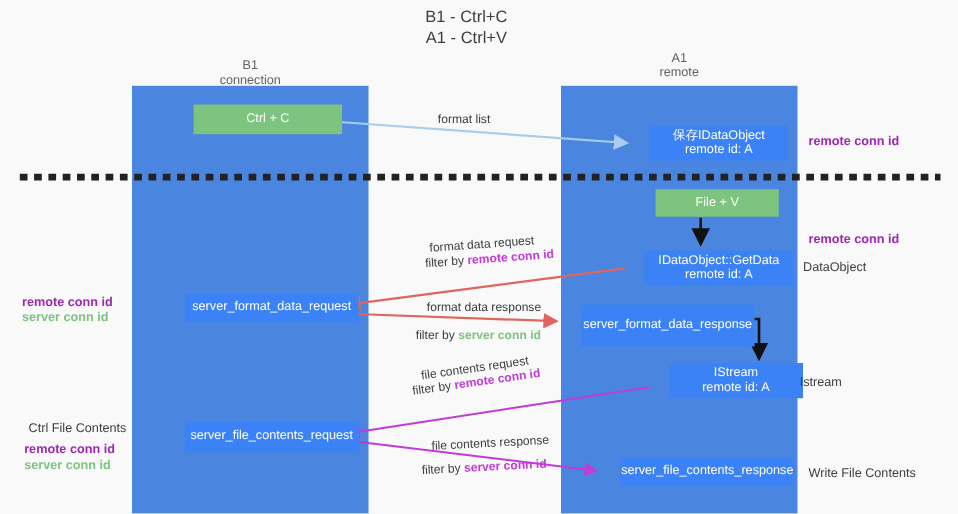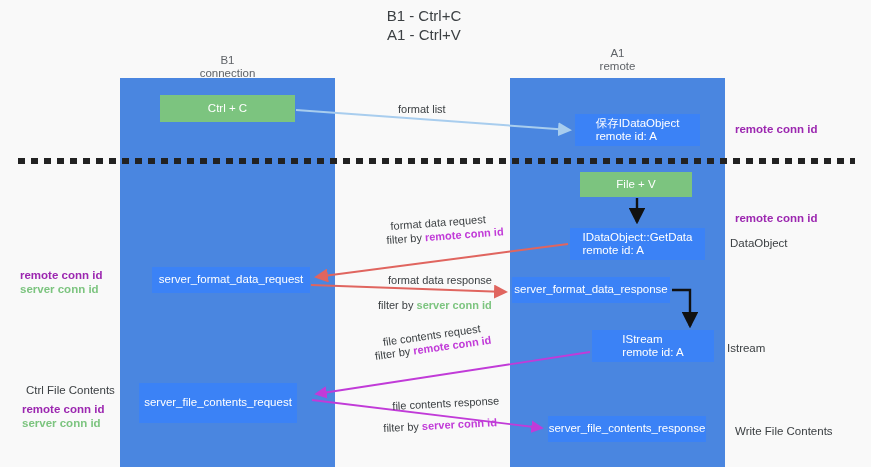--- a/index.html
+++ b/index.html
@@ -56,38 +56,40 @@
   }
   #lane-b1 { left: 120px; top: 78px;  width: 215px; height: 389px; }
   #lane-a1 { left: 510px; top: 78px;  width: 215px; height: 389px; }
 
   
   .box {
     display: flex;
     flex-direction: column;
     align-items: center;
     justify-content: center;
+    text-align: center;
     color: #ffffff;
     font-size: 11.5px;
     line-height: 13.5px;
     box-sizing: border-box;
     padding: 2px 4px;
     white-space: pre-line;
+    margin-left: 16px;
   }
   .box.green  { background: #7cc47f; }
   .box.orange { background: #3b82f6; }
 
   #box-ctrlc   { left: 160px; top: 95px;  width: 135px; height: 27px; }
   #box-idobj   { left: 575px; top: 114px; width: 125px; height: 32px; }
   #box-ctrlv   { left: 580px; top: 172px; width: 112px; height: 25px; }
   #box-getdata { left: 570px; top: 228px; width: 135px; height: 32px; }
   #box-sfdreq  { left: 152px; top: 267px; width: 158px; height: 26px; }
-  #box-sfdres  { left: 512px; top: 277px; width: 158px; height: 26px; }
+  #box-sfdres  { left: 512px; top: 277px; width: 158px; height: 38px; }
   #box-istream { left: 592px; top: 330px; width: 122px; height: 32px; }
-  #box-sfcreq  { left: 139px; top: 383px; width: 158px; height: 40px; }
+  #box-sfcreq  { left: 152px; top: 383px; width: 158px; height: 28px; }
   #box-sfcres  { left: 548px; top: 416px; width: 158px; height: 26px; }
 
   
   .side-note {
     font-size: 11.5px;
     color: #3c4043;
     line-height: 14px;
     white-space: pre-line;
   }
   .side-note.magenta { color: #9c27b0; font-weight: bold; }

